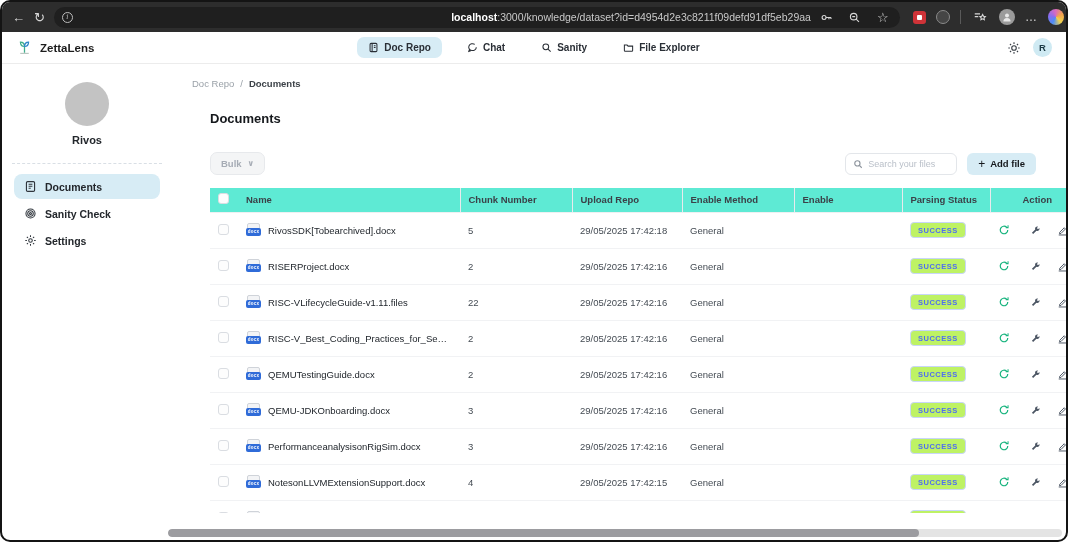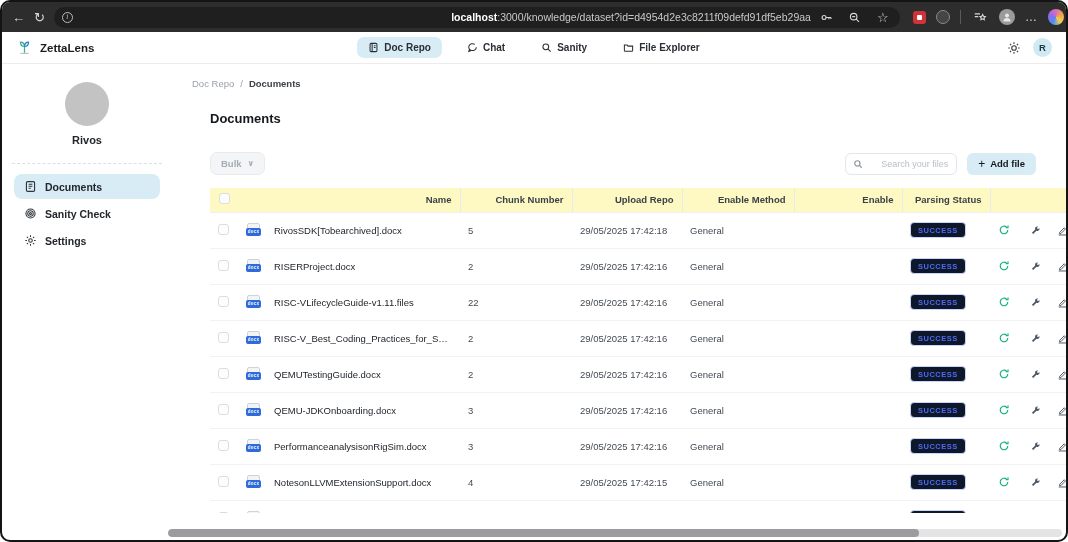--- a/index.html
+++ b/index.html
@@ -51,42 +51,42 @@
   .breadcrumb { display:flex; gap:6px; font-size:9.5px; color:#9aa1a8; align-items:center; }
   .breadcrumb .crumb-link { cursor:pointer; }
   .breadcrumb .current { color:#3c4248; font-weight:600; }
   .main-inner { margin-left:18px; margin-top:22px; }
   .page-title { font-size:13px; font-weight:700; color:#15181c; }
   .page-subtitle { font-size:9.5px; color:#6f7680; margin-top:4px; }
 
   .toolbar { display:flex; justify-content:space-between; align-items:center; margin-top:26px; margin-right:30px; }
   .bulk-btn { display:flex; align-items:center; gap:6px; background:#f4f5f6; border:1px solid #e7e9ec; color:#a6acb5; font-size:9.5px; font-weight:600; border-radius:7px; padding:5px 10px; cursor:pointer; font-family:inherit; }
   .toolbar-right { display:flex; gap:10px; align-items:center; }
-  .search-box { display:flex; align-items:center; gap:18px; width:112px; height:22px; border:1px solid #e3e6ea; border-radius:6px; padding:0 7px; background:#fff; }
+  .search-box { display:flex; align-items:center; gap:5px; width:112px; height:22px; border:1px solid #e3e6ea; border-radius:6px; padding:0 7px; background:#fff; }
   .search-box svg { color:#8d949d; flex:0 0 auto; }
   .search-box input { border:none; outline:none; width:100%; font-size:9px; color:#333; font-family:inherit; }
   .search-box input::placeholder { color:#b9bfc8; }
   .add-file-btn { display:flex; align-items:center; gap:5px; background:#d7ecf5; border:none; border-radius:6px; height:22px; padding:0 11px; font-size:9.5px; font-weight:700; color:#15181c; cursor:pointer; font-family:inherit; }
 
   
   .table-clip { margin-top:13px; height:325px; overflow:hidden; position:relative; }
   table { border-collapse:collapse; table-layout:fixed; width:955px; }
   col.c-check{width:28px} col.c-name{width:222px} col.c-chunk{width:112px} col.c-date{width:110px} col.c-method{width:112px} col.c-enable{width:108px} col.c-status{width:88px} col.c-action{width:175px}
-  thead th { background:#fef9c3; font-size:9.5px; font-weight:700; color:#3b4148; text-align:right; height:24px; padding:0 8px; border-bottom:1px solid #eef0f2; }
+  thead th { background:#5eead4; font-size:9.5px; font-weight:700; color:#3b4148; text-align:left; height:24px; padding:0 8px; border-bottom:1px solid #eef0f2; }
   thead th.sep { border-left:1px solid #e8eaed; }
   tbody td { height:36px; border-bottom:1px solid #f1f2f4; font-size:9.5px; color:#444b53; padding:0 8px; white-space:nowrap; overflow:hidden; }
-  .name-cell { display:flex; align-items:center; gap:13px; }
+  .name-cell { display:flex; align-items:center; gap:7px; }
   .file-name { color:#21262c; cursor:pointer; overflow:hidden; text-overflow:ellipsis; }
   .checkbox { width:11px; height:11px; border:1px solid #dadde2; border-radius:3px; background:#fdfdfd; cursor:pointer; }
   .docx-ico { width:15px; height:14px; flex:0 0 auto; position:relative; }
   .docx-ico .page { position:absolute; inset:0 1px 5px 1px; background:#f3f4f6; border:1px solid #cfd3d9; border-radius:2px; }
   .docx-ico .band { position:absolute; left:0; right:0; bottom:1px; height:8px; background:#2f6bd8; border-radius:2px; color:#fff; font-size:4.5px; font-weight:700; text-align:center; line-height:8px; letter-spacing:.3px; }
   .toggle { width:25px; height:13px; border-radius:7px; background:#2a68f0; position:relative; cursor:pointer; }
   .toggle::after { content:""; position:absolute; top:1.5px; right:1.5px; width:10px; height:10px; border-radius:50%; background:#fff; }
-  .badge { display:inline-block; background:#0f172a; border:1px solid #c8d6f8; color:#4e6cf2; font-size:7.5px; font-weight:700; letter-spacing:.5px; border-radius:4px; padding:2.5px 7px; }
+  .badge { display:inline-block; background:#bef264; border:1px solid #c8d6f8; color:#4e6cf2; font-size:7.5px; font-weight:700; letter-spacing:.5px; border-radius:4px; padding:2.5px 7px; }
   .actions { display:flex; align-items:center; gap:0; }
   .act { background:none; border:none; cursor:pointer; padding:0; display:flex; align-items:center; justify-content:center; }
   .act.refresh { color:#17b47e; margin-right:20px; }
   .act.gray { color:#4b5563; margin-left:16px; }
 
   
   .hscroll { position:absolute; left:166px; right:4px; bottom:3px; height:8px; background:#e4e4e4; border-radius:4px; overflow:hidden; }
   .hscroll .thumb { position:absolute; left:0; top:0; bottom:0; width:84%; background:#9c9ca0; border-radius:4px; cursor:pointer; }
 </style>
 </head>

